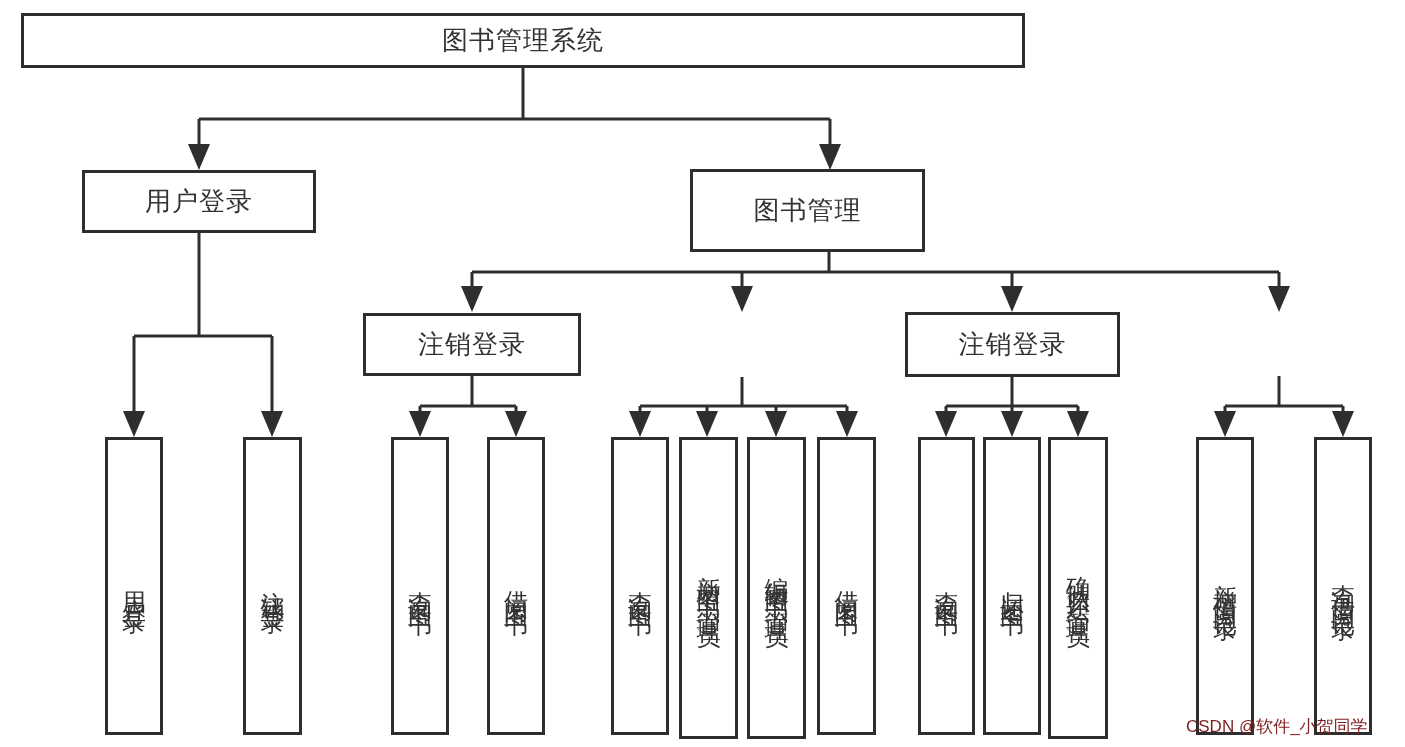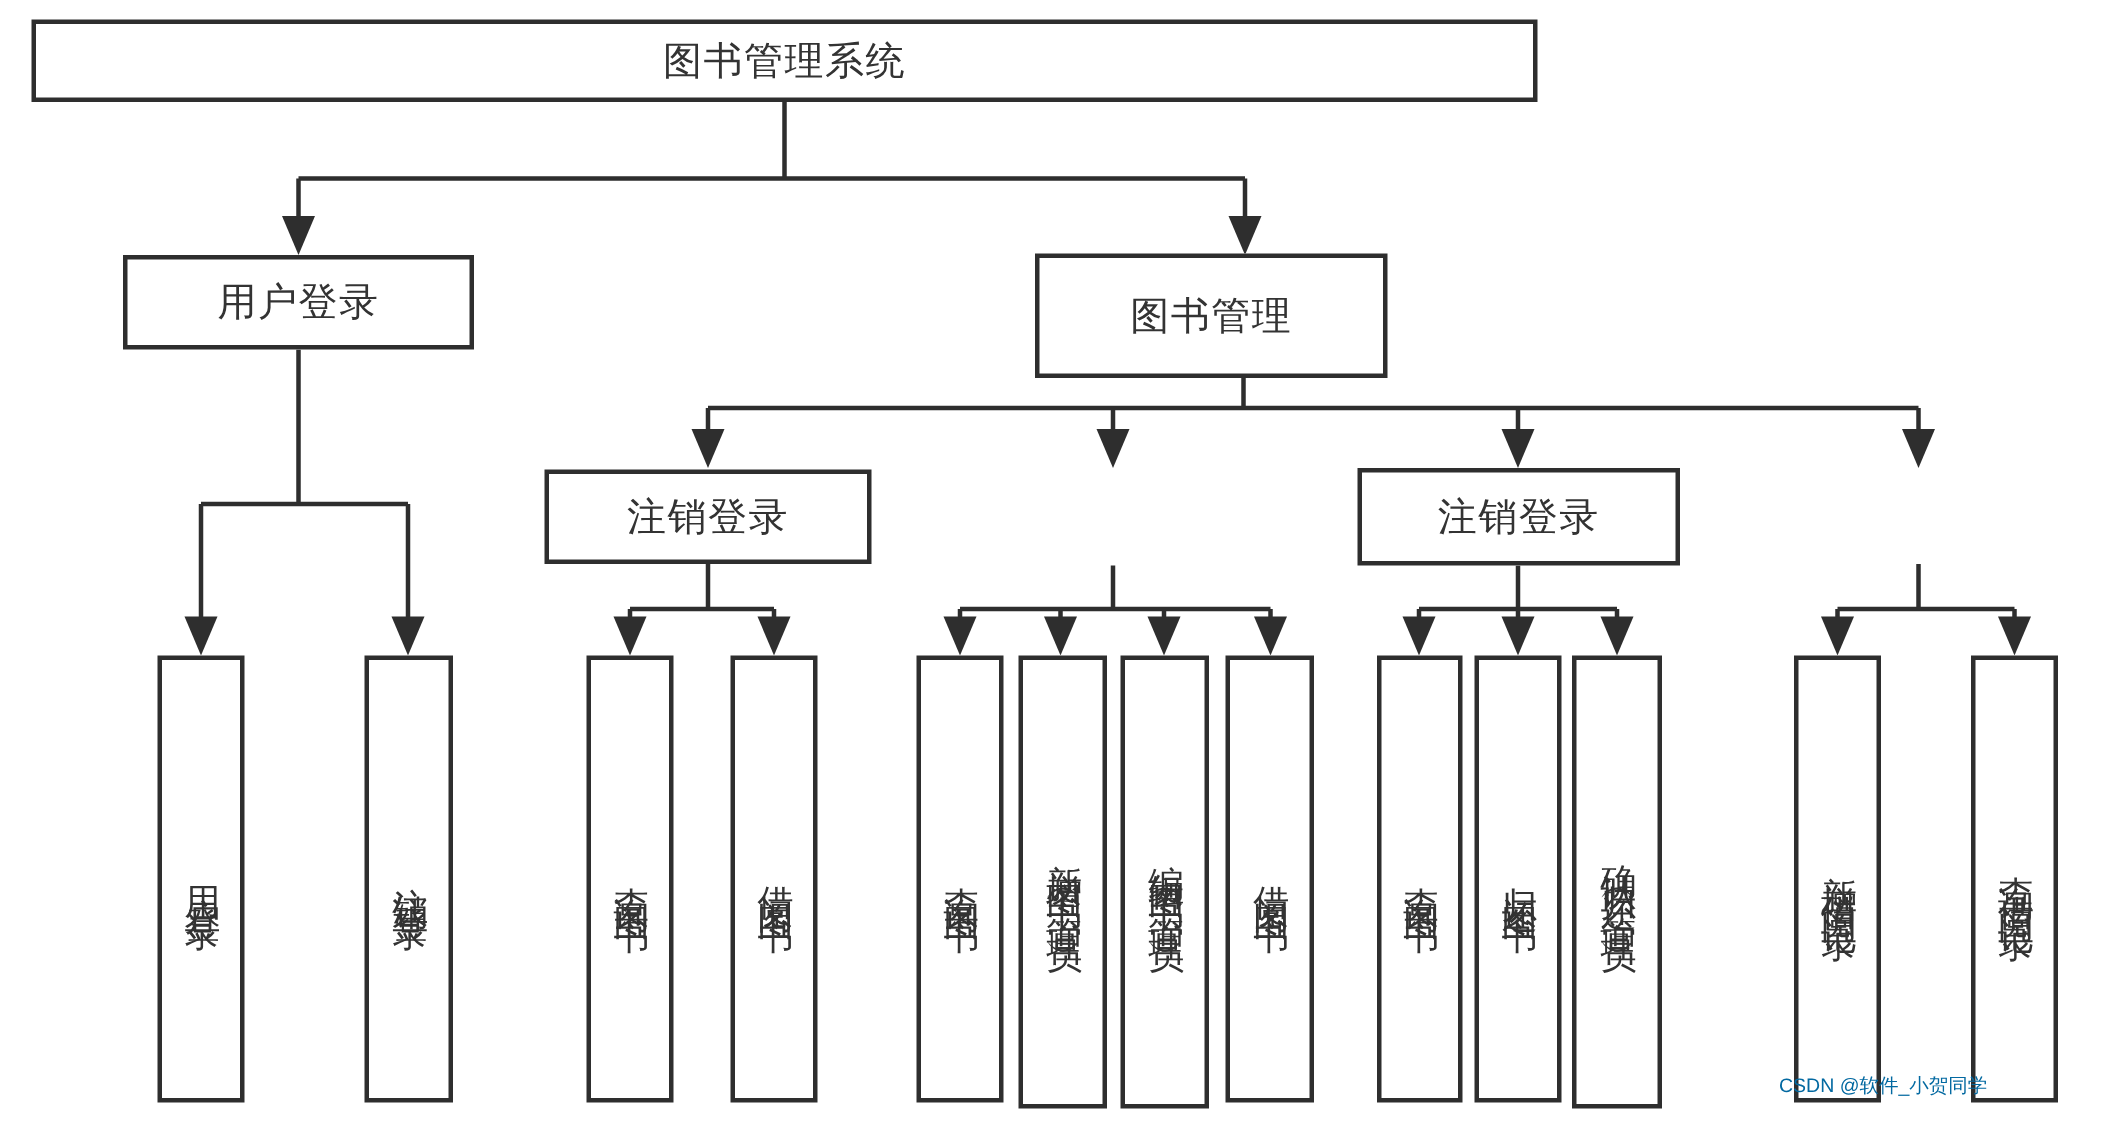--- a/index.html
+++ b/index.html
@@ -53,22 +53,22 @@
     font-size: 24px;
     letter-spacing: 7px;
     line-height: 1;
     color: #333333;
     white-space: nowrap;
   }
   .watermark {
     position: absolute;
     left: 1186px;
     top: 715px;
-    font-size: 13px;
-    color: #0369a1;
+    font-size: 17px;
+    color: #7f1d1d;
     z-index: 3;
     white-space: nowrap;
   }
 </style>
 </head>
 <body>
 
 <div class="stage">
 
   <svg class="wires" width="1405" height="747" viewBox="0 0 1405 747">

